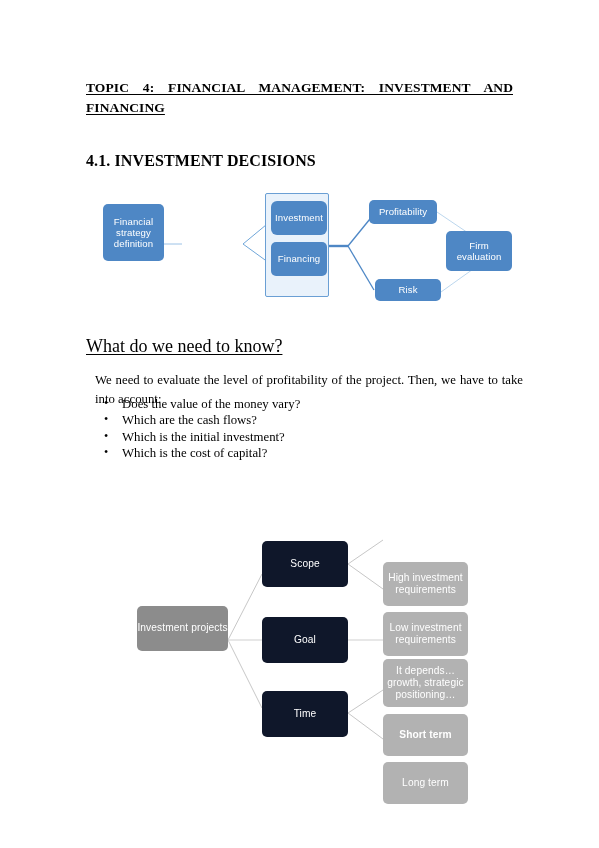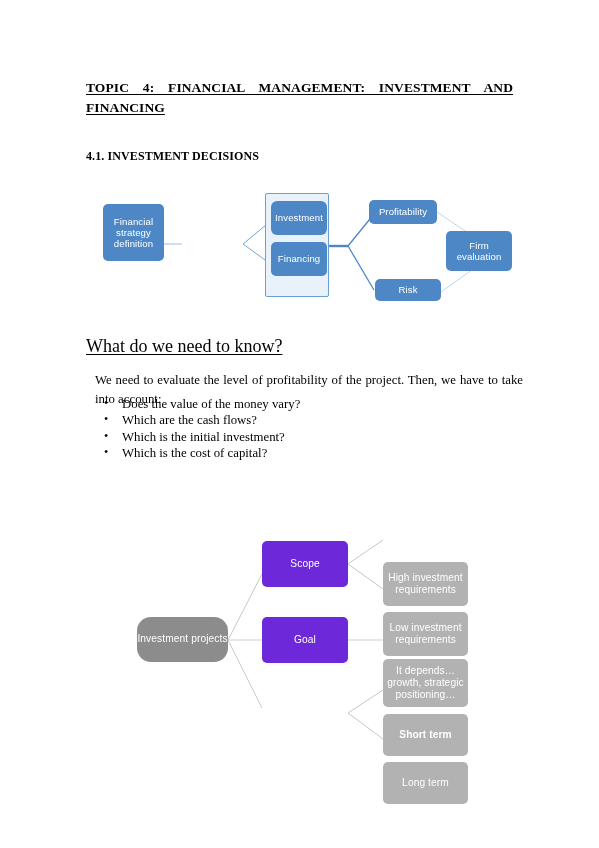--- a/index.html
+++ b/index.html
@@ -38,21 +38,21 @@
   .doc-title .ln2 {
     display: block;
     text-align: left;
     text-align-last: left;
   }
 
   .section-heading {
     position: absolute;
     left: 86px;
     top: 139px;
-    font-size: 12px;
+    font-size: 16px;
     font-weight: bold;
     letter-spacing: 0.1px;
   }
 
   .question-line {
     position: absolute;
     left: 86px;
     top: 336px;
     font-size: 18px;
     text-decoration: underline;
@@ -140,21 +140,21 @@
   #diagram-projects {
     left: 0;
     top: 500px;
     width: 599px;
     height: 275px;
   }
   #diagram-projects .node {
     font-size: 10.2px;
   }
   #diagram-projects .lvl0 { background: #8c8c8c; }
-  #diagram-projects .lvl1 { background: #6d28d9; }
+  #diagram-projects .lvl1 { background: #0f172a; }
   #diagram-projects .lvl2 { background: #b2b2b2; margin-top: 44px; }
 </style>
 </head>
 <body>
 
 <div id="page">
 
   <h1 class="doc-title"><span>TOPIC 4: FINANCIAL MANAGEMENT: INVESTMENT AND</span><span class="ln2">FINANCING</span></h1>
 
   <h2 class="section-heading">4.1. INVESTMENT DECISIONS</h2>
@@ -227,32 +227,35 @@
 
       <line x1="348" y1="64" x2="383" y2="40" stroke="#c7c7c7" stroke-width="1"></line>
       <line x1="348" y1="64" x2="383" y2="89" stroke="#c7c7c7" stroke-width="1"></line>
 
       <line x1="348" y1="140" x2="383" y2="140" stroke="#cfcfcf" stroke-width="1"></line>
 
       <line x1="348" y1="213" x2="383" y2="190" stroke="#c7c7c7" stroke-width="1"></line>
       <line x1="348" y1="213" x2="383" y2="239" stroke="#c7c7c7" stroke-width="1"></line>
     </svg>
 
-    <div class="node lvl0" style="left:137px; top:117px; width:91px; height:45px;border-radius:14px;">
+    <div class="node lvl0" style="left:137px; top:106px; width:91px; height:45px;">
       <span>Investment projects</span>
     </div>
 
     <div class="node lvl1" style="left:262px; top:41px; width:86px; height:46px;">
       <span>Scope</span>
     </div>
 
     <div class="node lvl1" style="left:262px; top:117px; width:86px; height:46px;">
       <span>Goal</span>
     </div>
 
+    <div class="node lvl1" style="left:262px; top:191px; width:86px; height:46px;">
+      <span>Time</span>
+    </div>
 
     <div class="node lvl2" style="left:383px; top:18px; width:85px; height:44px;">
       <span>High investment requirements</span>
     </div>
 
     <div class="node lvl2" style="left:383px; top:68px; width:85px; height:44px;">
       <span>Low investment requirements</span>
     </div>
 
     <div class="node lvl2" style="left:383px; top:115px; width:85px; height:48px;">

